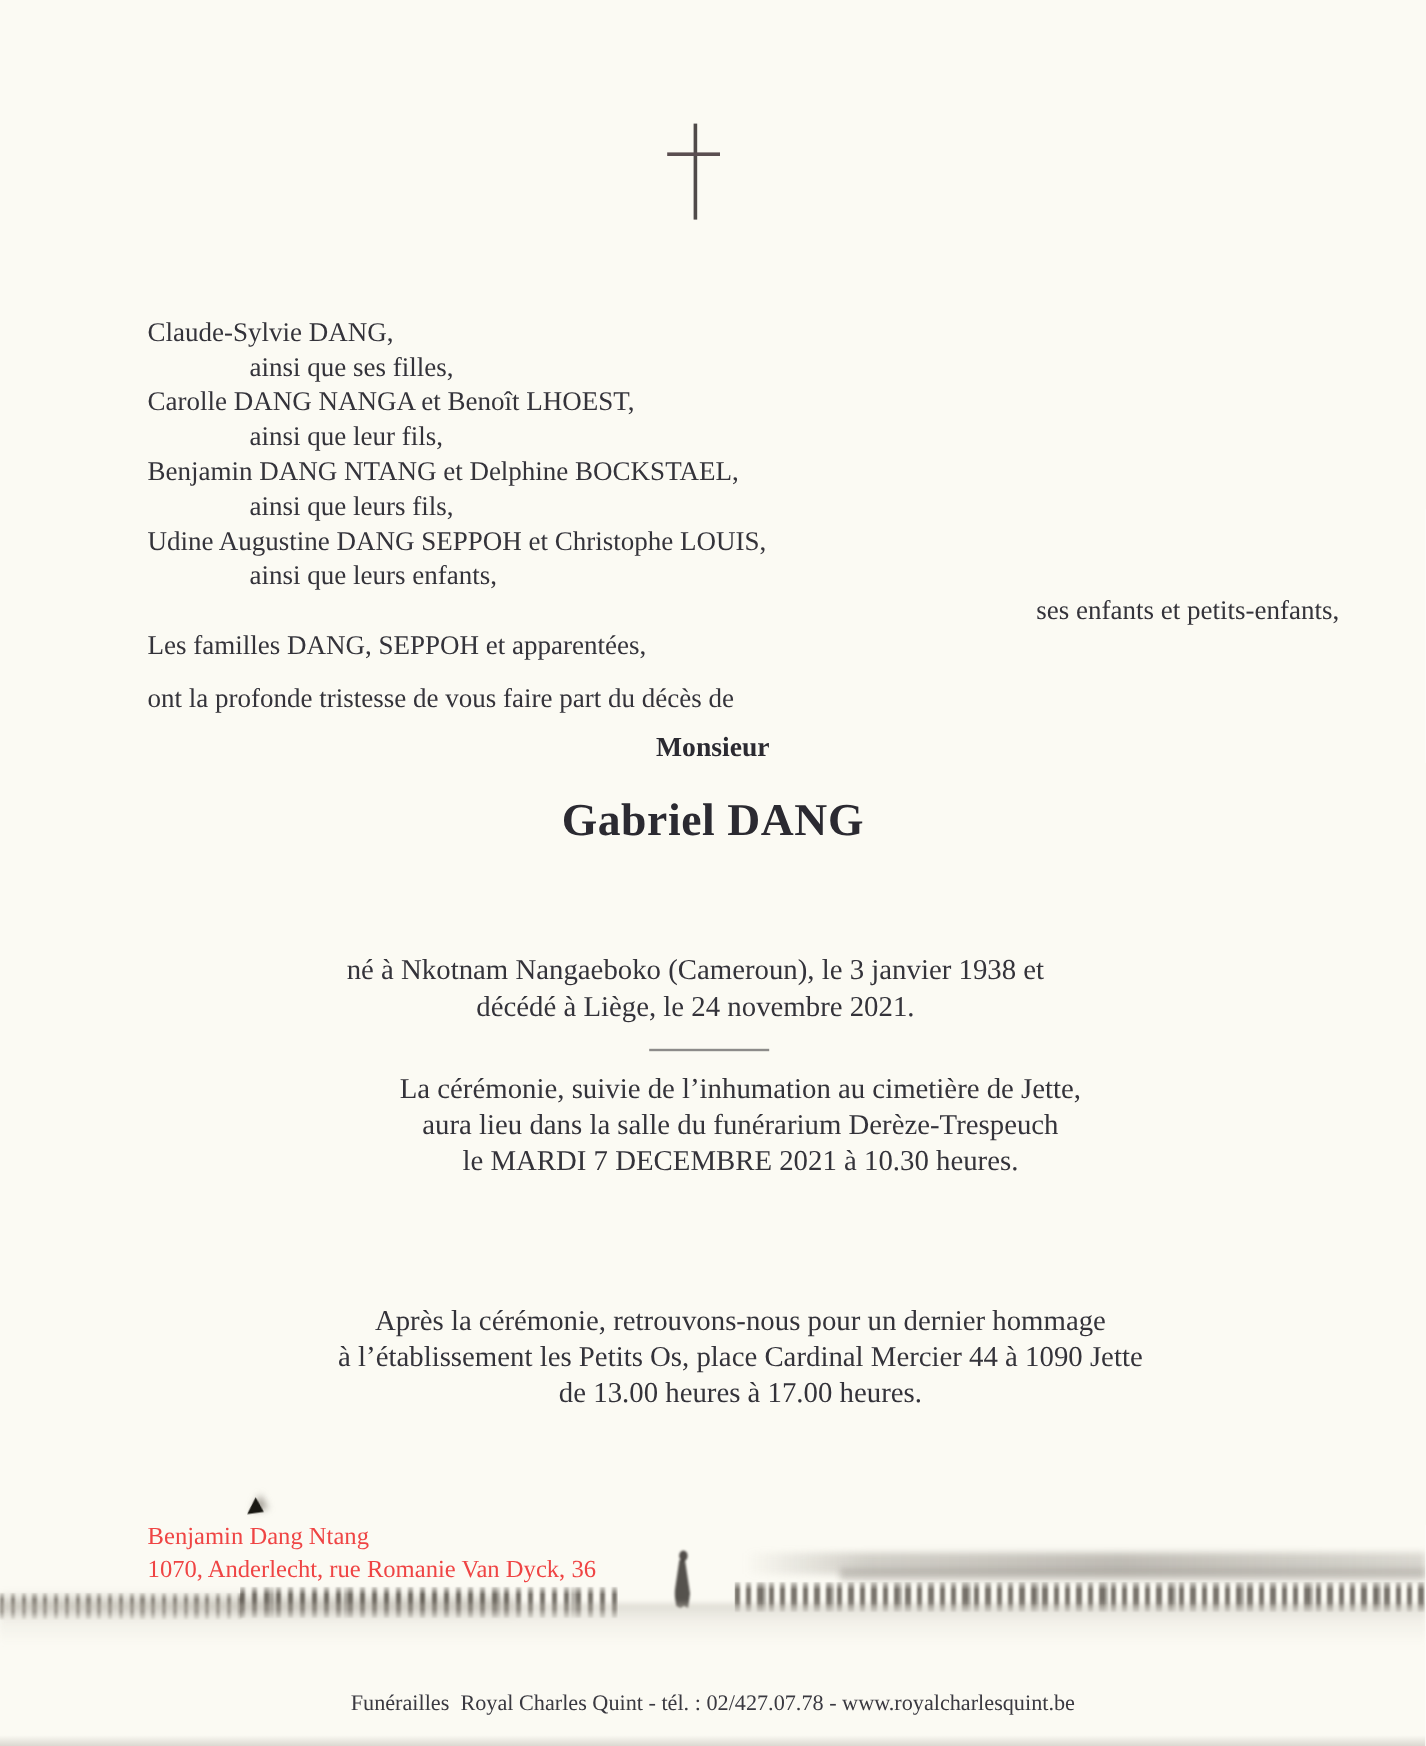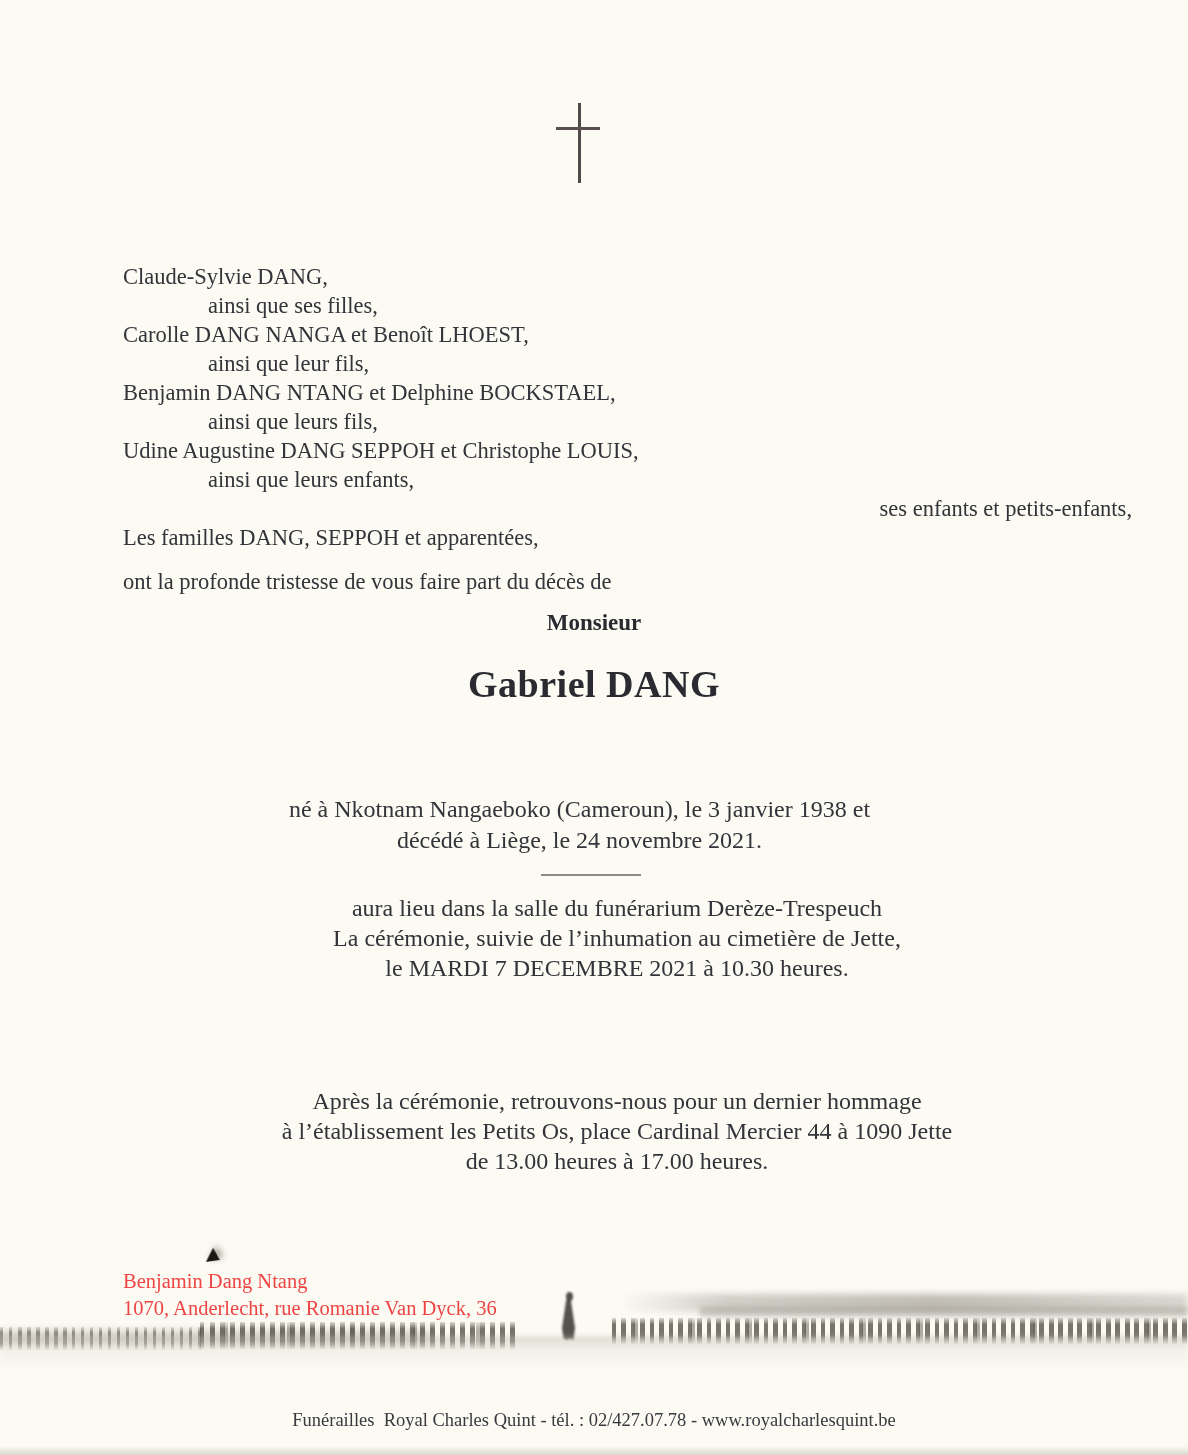--- a/index.html
+++ b/index.html
@@ -14,21 +14,21 @@
   
   .cross { position:absolute; left:556px; top:103px; width:44px; height:80px; }
   .cross .v { position:absolute; left:22px; top:0; width:3px; height:80px; background:#4f4a49; }
   .cross .h { position:absolute; left:0; top:24px; width:44px; height:3px; background:#5a4e50; }
 
   
   .fam { position:absolute; left:123px; top:262px; font-size:22.5px; line-height:29px; }
   .fam .indent { padding-left:85px; }
 
   .right-note { position:absolute; top:496px; left:0; width:1188px; text-align:right;
-                padding-right:56px; box-sizing:border-box; font-size:22.5px; }
+                padding-right:72px; box-sizing:border-box; font-size:22.5px; }
   .families  { position:absolute; left:123px; top:525px; font-size:22.5px; }
   .announce  { position:absolute; left:123px; top:569px; font-size:22.5px; }
 
   
   .honorific { position:absolute; top:610px; left:0; width:1188px; text-align:center;
                font-size:23px; font-weight:bold; color:#2b2a31; }
   .deceased  { position:absolute; top:662px; left:0; width:1188px; text-align:center;
                font-size:38px; font-weight:bold; color:#2b2a31; letter-spacing:.5px; }
   .widower   { position:absolute; top:732px; left:0; width:1188px; text-align:center; font-size:26px; }
   .lifedates { position:absolute; top:794px; left:0; width:1159px; text-align:center;
@@ -120,22 +120,22 @@
 
 
   <div class="lifedates">
     <div>né à Nkotnam Nangaeboko (Cameroun), le 3 janvier 1938 et</div>
     <div>décédé à Liège, le 24 novembre 2021.</div>
   </div>
 
   <div class="divider"></div>
 
   <div class="para ceremony">
+    <div>La cérémonie, suivie de l’inhumation au cimetière de Jette,</div>
     <div>aura lieu dans la salle du funérarium Derèze-Trespeuch</div>
-    <div>La cérémonie, suivie de l’inhumation au cimetière de Jette,</div>
     <div>le MARDI 7 DECEMBRE 2021 à 10.30 heures.</div>
   </div>
 
 
   <div class="para farewell">
     <div>Après la cérémonie, retrouvons-nous pour un dernier hommage</div>
     <div>à l’établissement les Petits Os, place Cardinal Mercier 44 à 1090 Jette</div>
     <div>de 13.00 heures à 17.00 heures.</div>
   </div>
 

